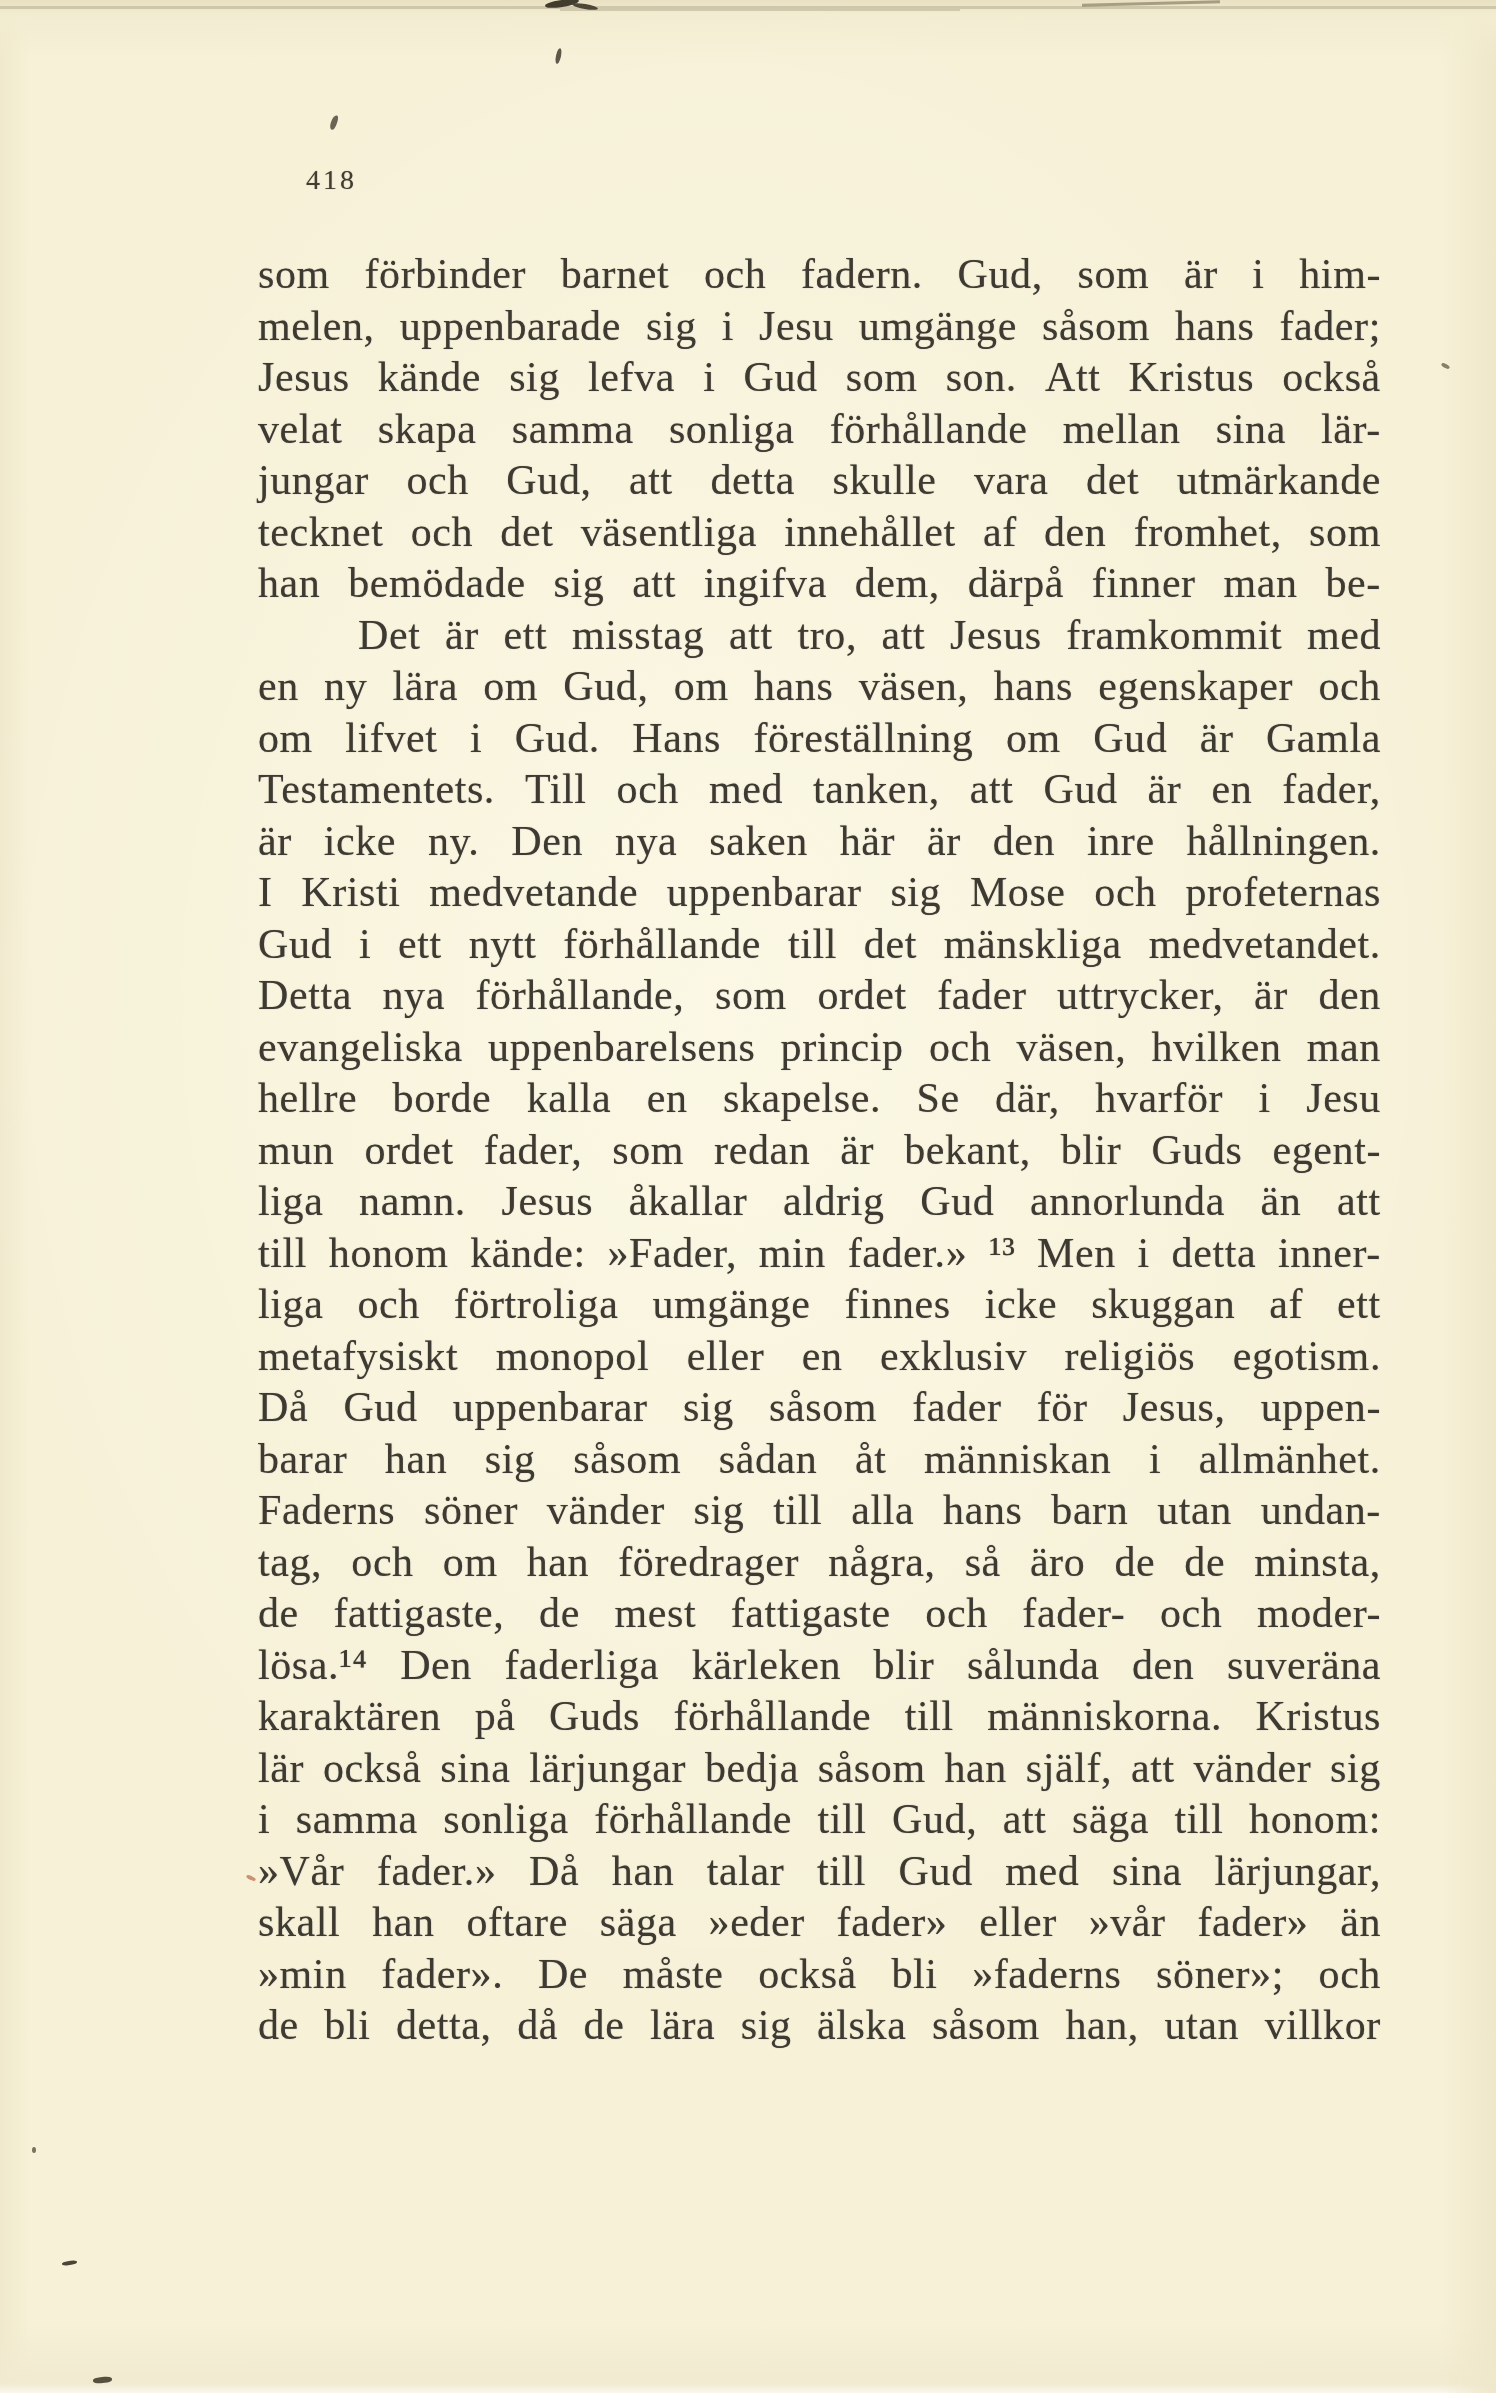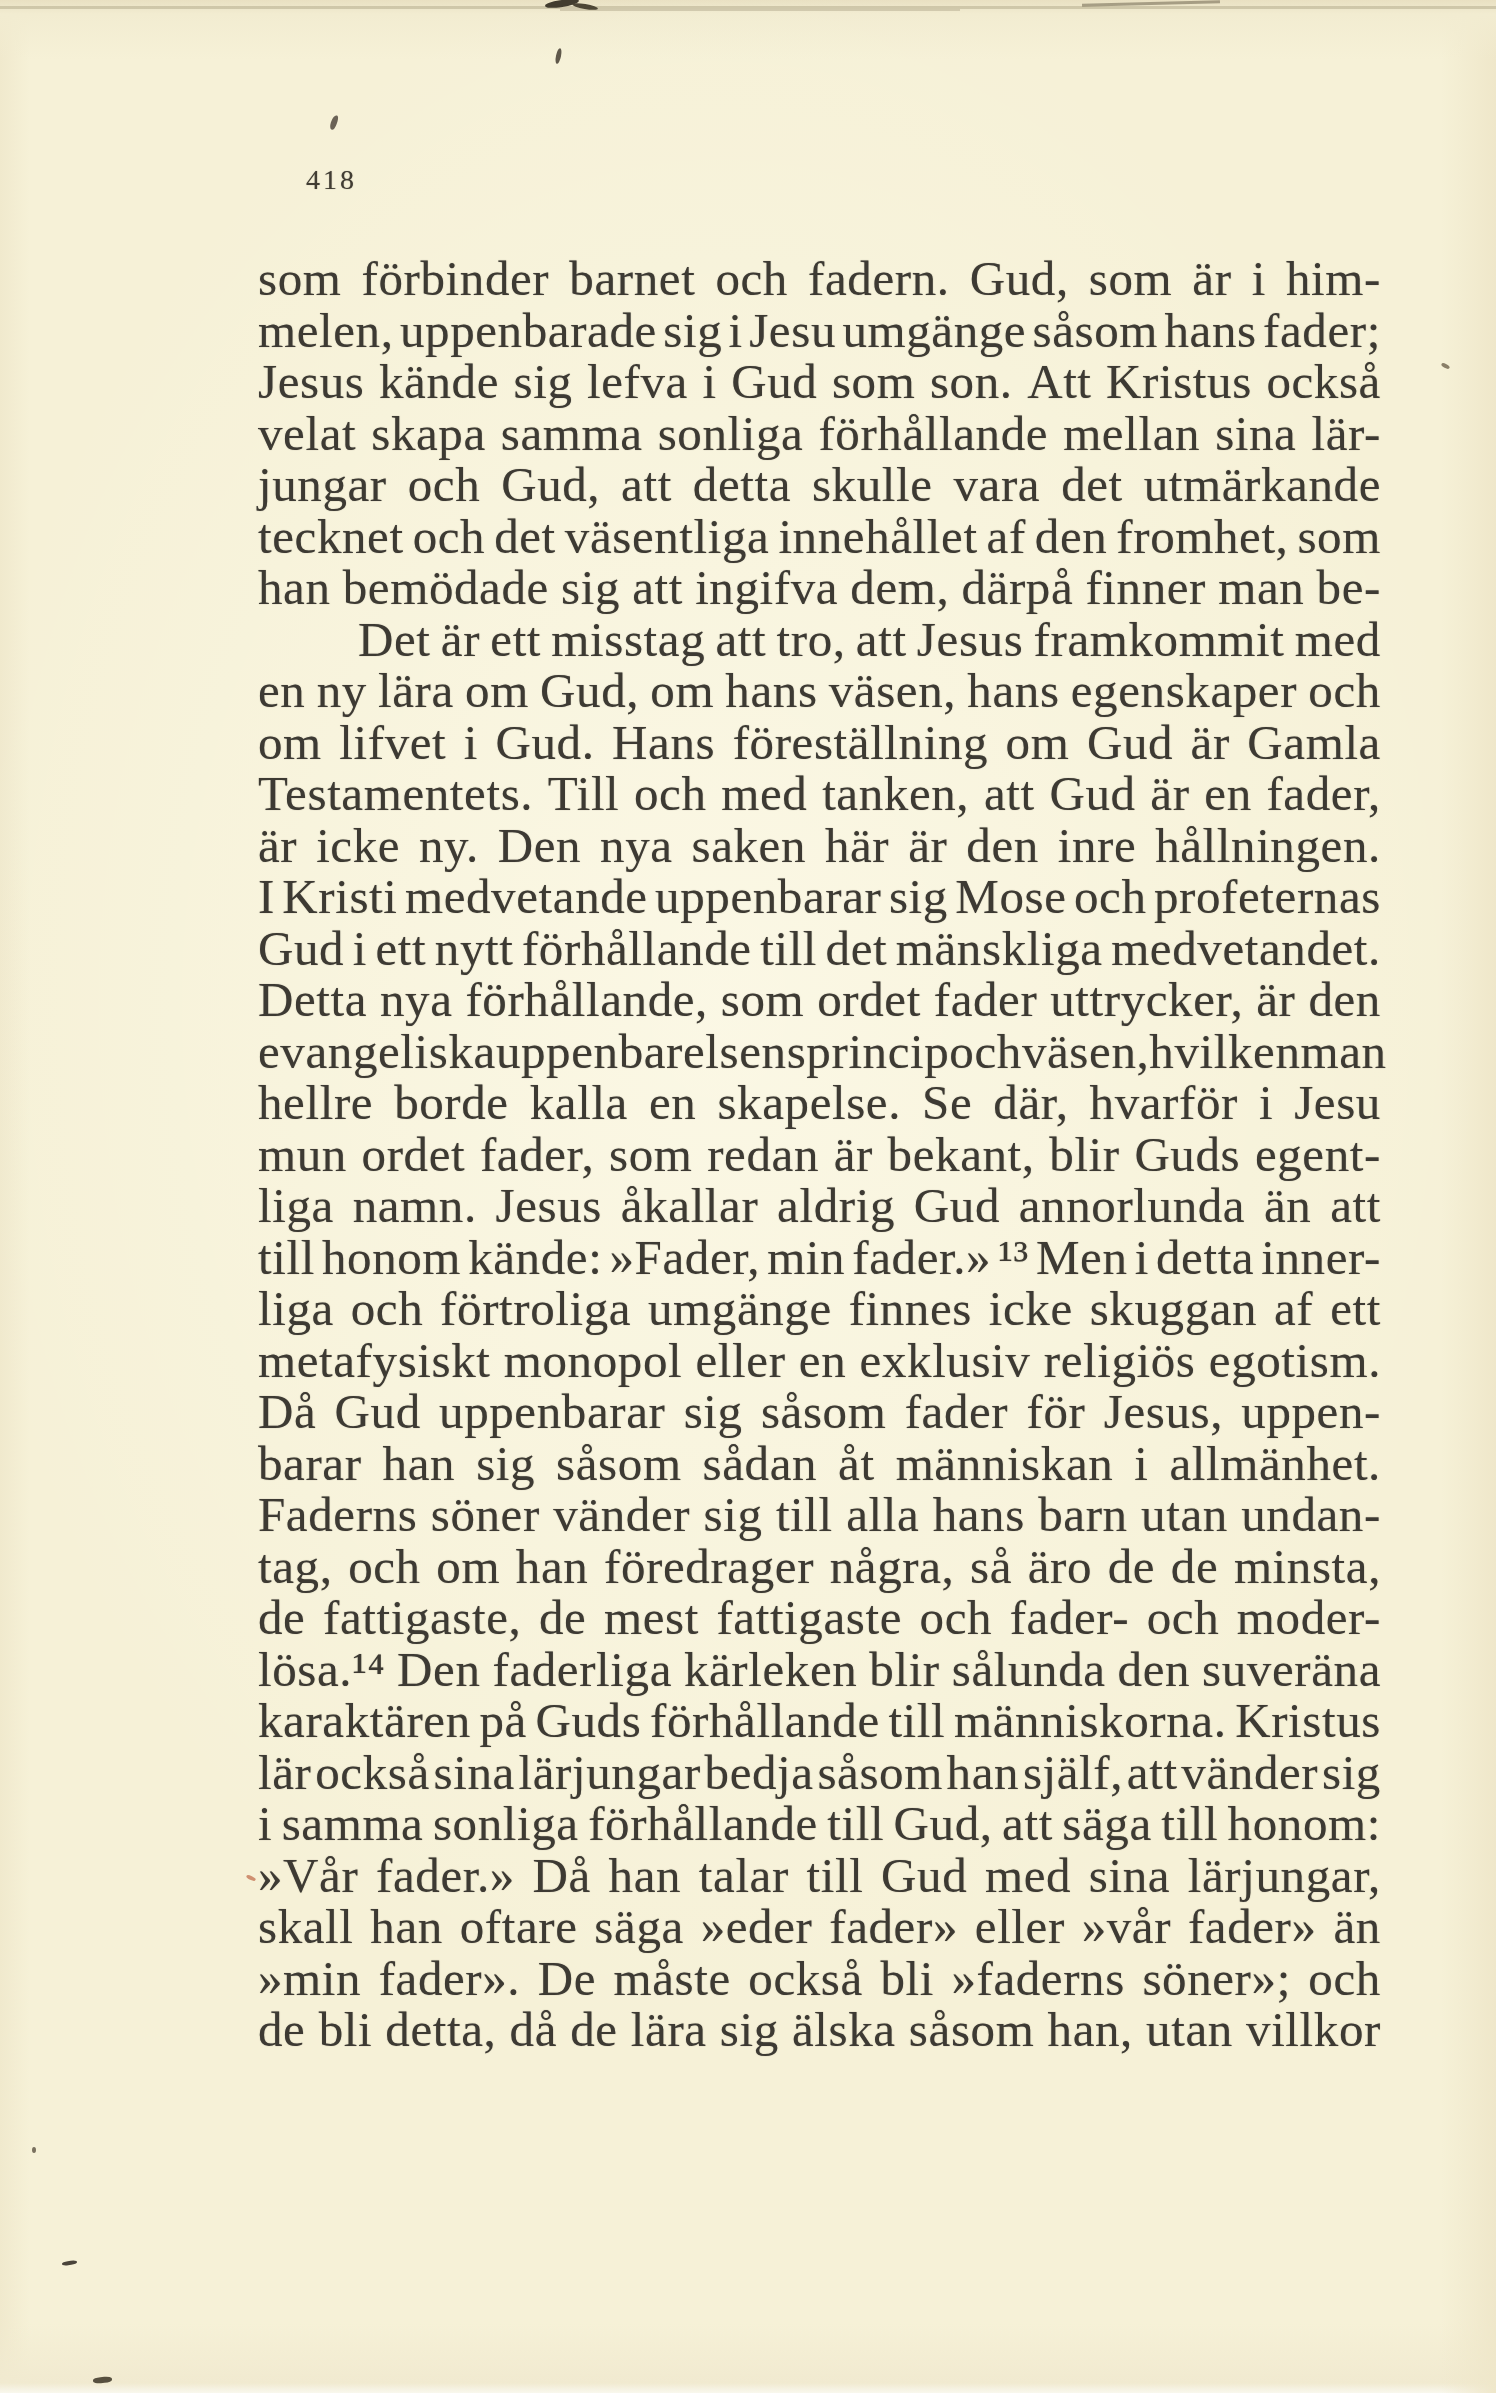--- a/index.html
+++ b/index.html
@@ -20,21 +20,21 @@
     overflow:hidden;
   }
   .page-number{
     position:absolute;left:306px;top:164px;
     font-size:28px;color:#413d33;
     letter-spacing:3px;
     text-shadow:0 0 1px rgba(65,61,51,0.5);
   }
   .text-block{
     position:absolute;left:258px;top:250px;width:1123px;
-    font-size:49px;color:#3d3a33;
+    font-size:42px;color:#3d3a33;
     letter-spacing:0.6px;
     text-shadow:0 0 1px rgba(62,58,50,0.5);
   }
   .line{height:51.5px;white-space:nowrap;}
   .line.j{display:flex;justify-content:space-between;}
   .line.e{word-spacing:19px;}
   .line.ind{padding-left:100px;}
   
   .art{position:absolute;}
   .top-edge-line{left:0;top:6px;width:1496px;height:3px;background:rgba(150,140,108,0.35);}

